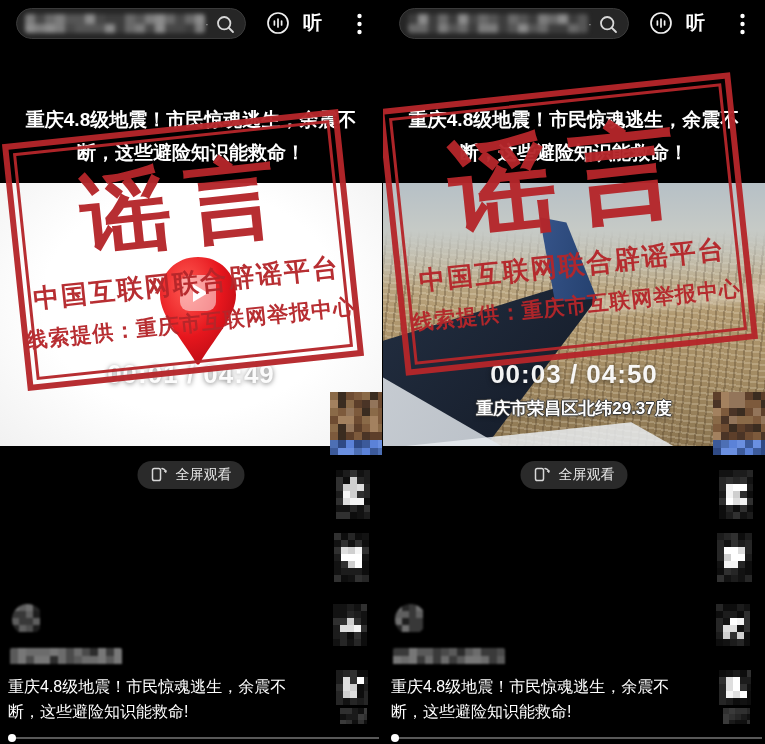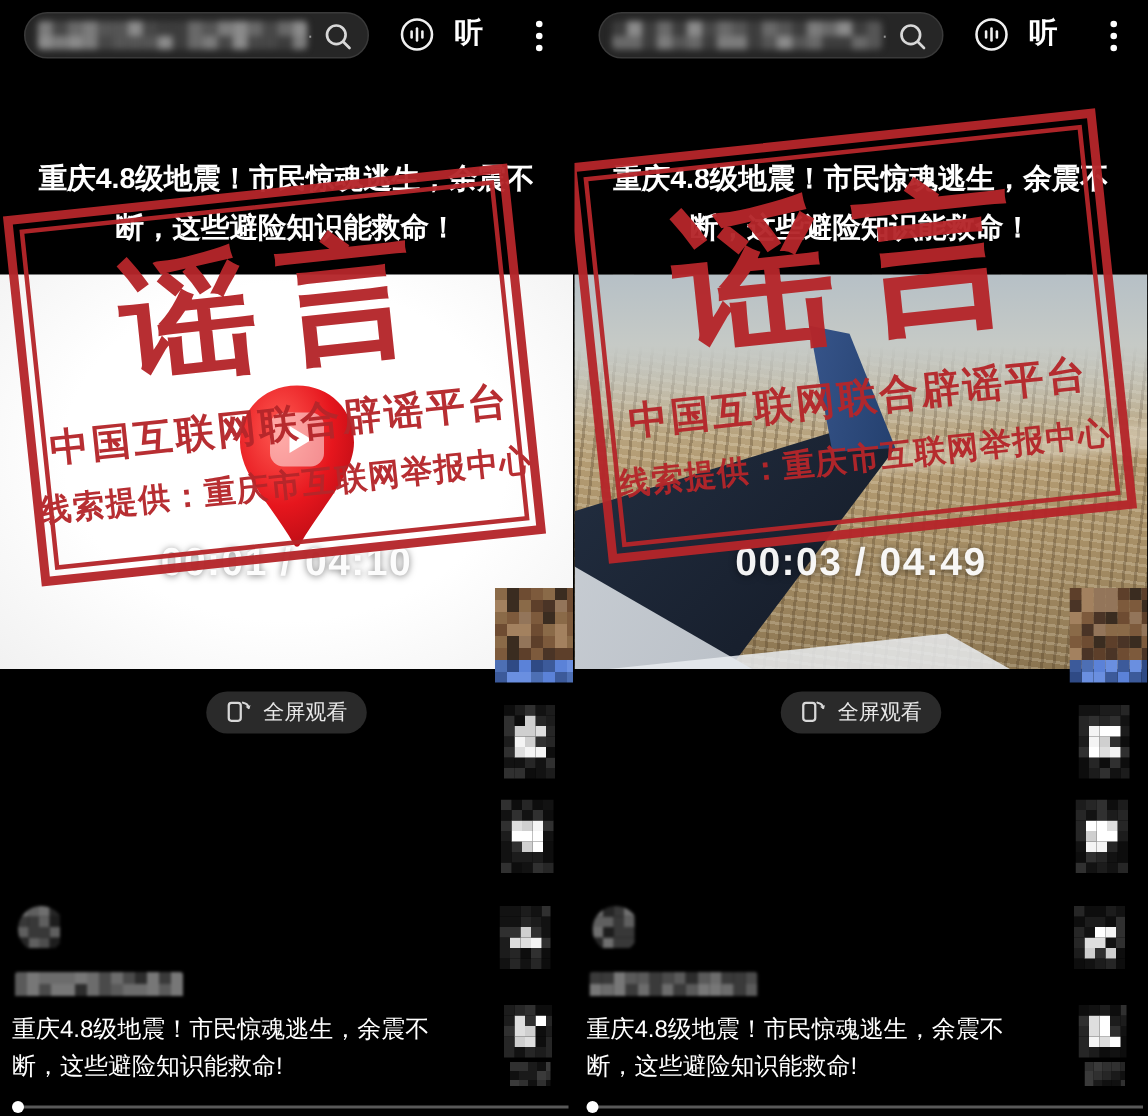--- a/index.html
+++ b/index.html
@@ -132,21 +132,21 @@
                 <stop offset="0%" stop-color="#ff5a52"></stop>
                 <stop offset="55%" stop-color="#e6161d"></stop>
                 <stop offset="100%" stop-color="#b00a13"></stop>
               </radialGradient>
             </defs>
           <path d="M42 2 C20 2 4 18 4 40 C4 62 28 86 40 108 C41 110 43 110 44 108 C56 86 80 62 80 40 C80 18 64 2 42 2 Z" fill="url(#pg)"></path>
           <rect x="24" y="20" width="36" height="36" rx="9" fill="rgba(255,255,255,.5)"></rect>
           <path d="M37 29 L52 38 L37 47 Z" fill="#ffffff"></path>
         </svg>
       </span>
-      <div class="vtime">00:01 / 04:10</div>
+      <div class="vtime">00:01 / 04:49</div>
     </div>
 
     <div class="stamp s0">
       <div class="stamp-inner">
         <div class="stamp-big">谣言</div>
         <div class="stamp-l1">中国互联网联合辟谣平台</div>
         <div class="stamp-l2">线索提供：重庆市互联网举报中心</div>
       </div>
     </div>
 
@@ -235,21 +235,22 @@
     </div>
 
     <div class="video">
       <div class="city"></div>
       <div class="river"></div>
       <div class="sky"></div>
       <div class="wing-dark"></div>
       <div class="winglet"></div>
       <div class="wing-light"></div>
       <div class="wing-glint"></div>
-      <div class="vtime">00:03 / 04:49</div>
+      <div class="vtime">00:03 / 04:50</div>
+      <div class="vcap">重庆市荣昌区北纬29.37度</div>
     </div>
 
     <div class="stamp s1">
       <div class="stamp-inner">
         <div class="stamp-big">谣言</div>
         <div class="stamp-l1">中国互联网联合辟谣平台</div>
         <div class="stamp-l2">线索提供：重庆市互联网举报中心</div>
       </div>
     </div>
 

